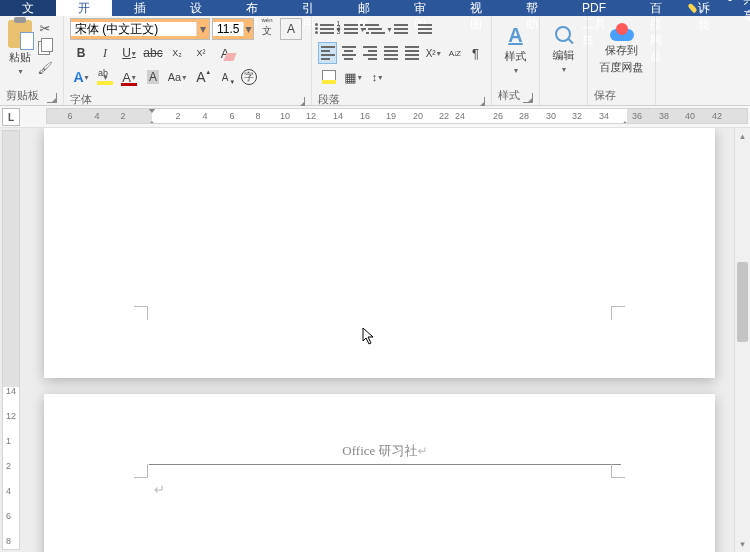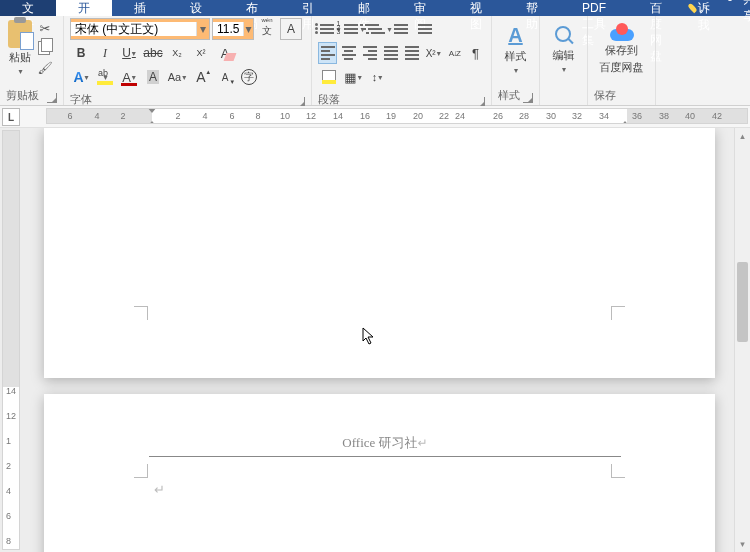--- a/index.html
+++ b/index.html
@@ -145,21 +145,21 @@
   .page1 { top:0; height:250px; } 
   .page2 { top:266px; height:600px; }
   .margin-corner { position:absolute; width:14px; height:14px; }
   .margin-corner.bl { border-right:1px solid #bbb; border-top:1px solid #bbb; left:90px; }
   .margin-corner.br { border-left:1px solid #bbb; border-top:1px solid #bbb; right:90px; }
   .page1 .margin-corner { bottom:58px; }
   .margin-corner.tl { border-right:1px solid #bbb; border-bottom:1px solid #bbb; left:90px; }
   .margin-corner.tr { border-left:1px solid #bbb; border-bottom:1px solid #bbb; right:90px; }
   .page2 .margin-corner.tl,.page2 .margin-corner.tr { top:70px; }
 
-  .header-zone { position:absolute; top:40px; left:105px; right:94px; }
+  .header-zone { position:absolute; top:48px; left:105px; right:94px; }
   .header-text { text-align:center; color:#888; font-size:13px; font-family:"SimSun",serif; }
   .header-rule { border-bottom:1px solid #888; margin-top:4px; }
   .para-mark { color:#bbb; font-size:12px; }
   .body-cursor { position:absolute; top:88px; left:110px; color:#bbb; font-size:13px; }
 
   .cursor-pointer { position:absolute; width:14px; height:18px; pointer-events:none; }
   .cursor-pointer svg { width:14px; height:18px; }
 
   .vscroll { position:absolute; right:0; top:128px; bottom:0; width:16px; background:#f0f0f0; border-left:1px solid #ddd; }
   .vscroll .up,.vscroll .down { height:16px; text-align:center; font-size:9px; color:#888; cursor:pointer; line-height:16px; }

